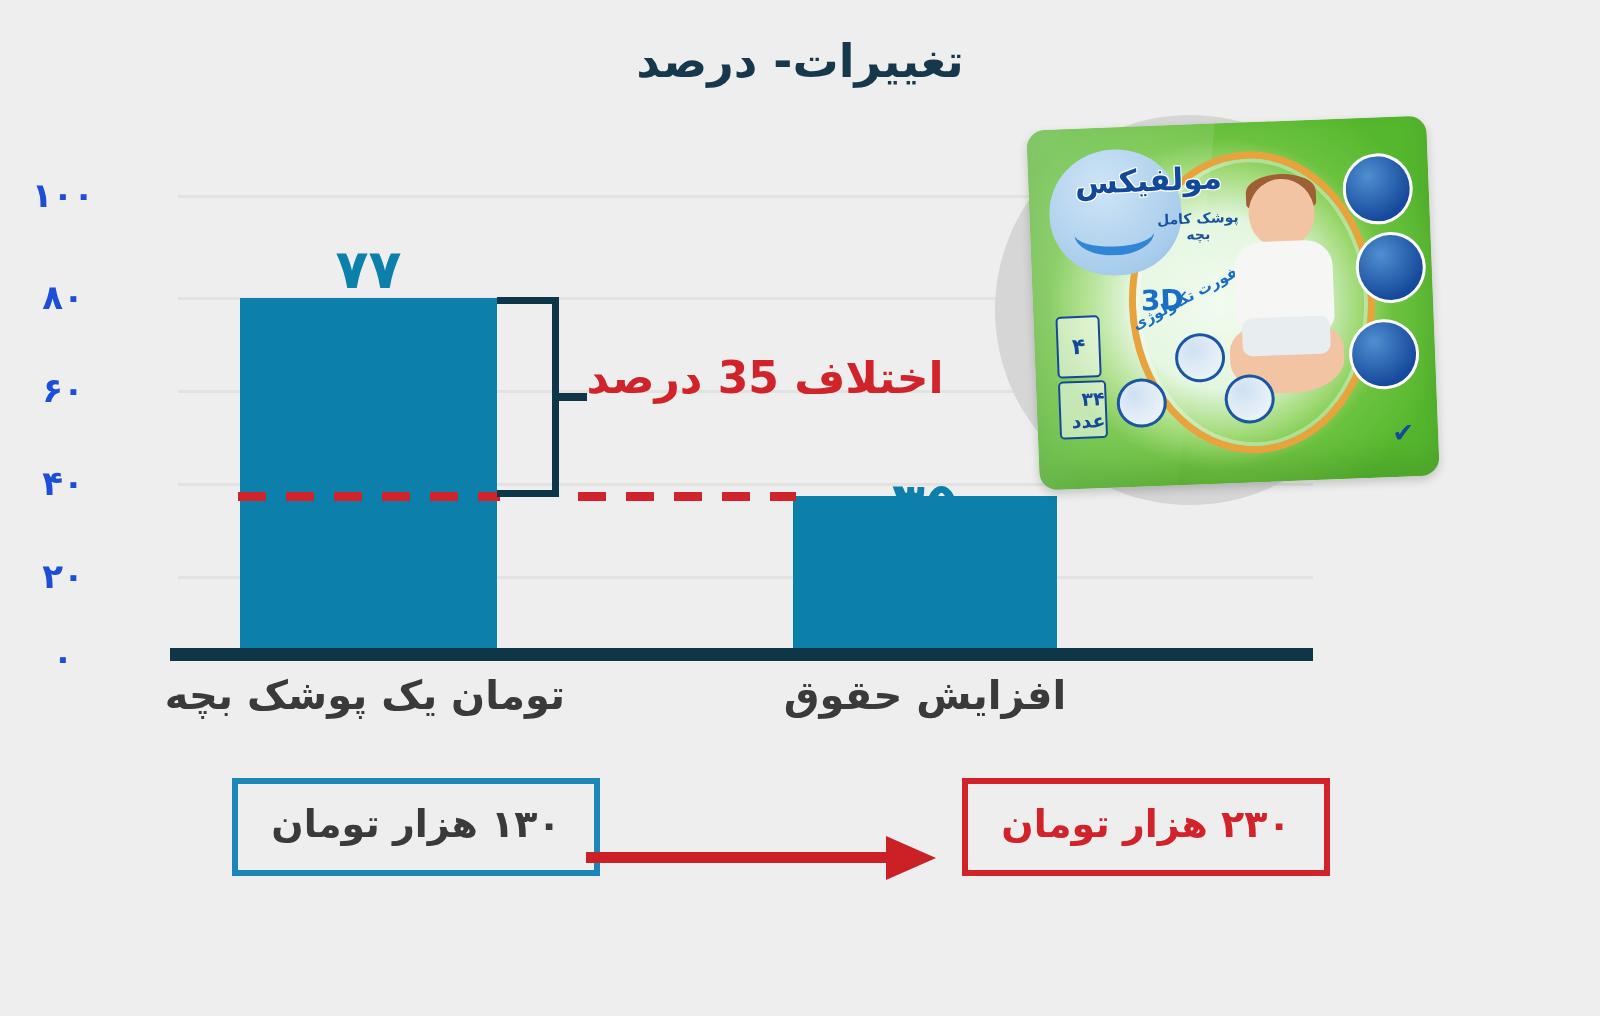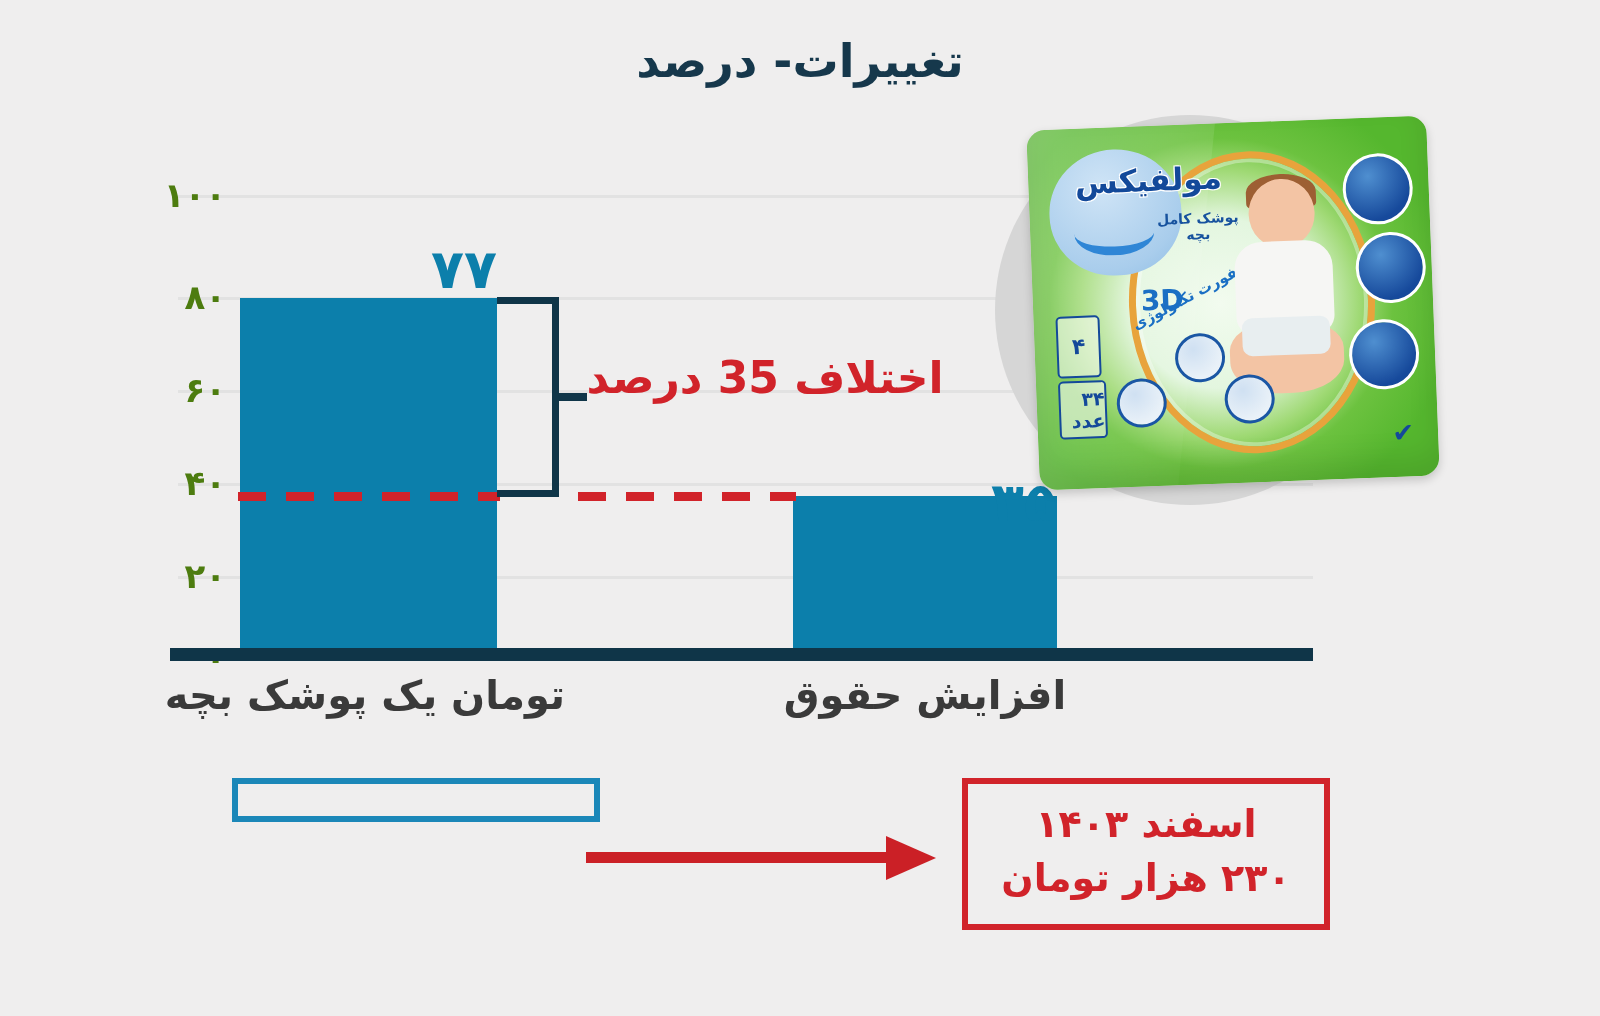--- a/index.html
+++ b/index.html
@@ -29,26 +29,26 @@
     position:absolute;
     left:178px;  top:190px;
     width:1135px; height:470px;
   }
   .gridline{
     position:absolute;left:0;right:0;height:3px;
     background:#e2e2e2;
   }
   .tick-label{
     position:absolute;
-    right:1087px;               
+    right:1205px;               
     width:90px;
-    text-align:right;
+    text-align:center;
     font-size:34px;
     font-weight:bold;
-    color:#4d7c0f;
+    color:#1d4ed8;
     transform:translateY(-50%);
     direction:ltr;
   }
   #axis-line{
     position:absolute;
     left:170px;top:648px;
     width:1143px;height:13px;
     background:#0f3548;
   }
 
@@ -59,21 +59,21 @@
     bottom:0;
   }
   #bar-price{ left:62px;  width:257px; }
   #bar-salary{ left:615px; width:264px; }
 
   .bar-value{
     position:absolute;
     font-size:54px;
     font-weight:bold;
     color:#0c7fab;
-    text-align:right;
+    text-align:center;
     direction:rtl;
   }
   #value-price { left:240px;  width:257px; }
   #value-salary{ left:793px; width:264px; }
 
   .bar-caption{
     position:absolute;
     font-size:40px;
     font-weight:bold;
     color:#3a3a3a;
@@ -353,23 +353,23 @@
     <div class="badge b2"></div>
     <div class="badge b3"></div>
     <div class="b-small s1"></div>
     <div class="b-small s2"></div>
     <div class="b-small s3"></div>
     <div class="tick-mark">✔</div>
   </div>
 </div>
 
 <div class="callout" id="callout-before">
+  <span class="line2">۱۳۰ هزار تومان</span>
 </div>
 
 <div class="callout" id="callout-after">
-  <span class="line1">اسفند ۱۴۰۳</span>
   <span class="line2">۲۳۰ هزار تومان</span>
 </div>
 
 <div id="transition-arrow">
   <div class="shaft"></div>
   <div class="head"></div>
 </div>
 
 </body></html>

